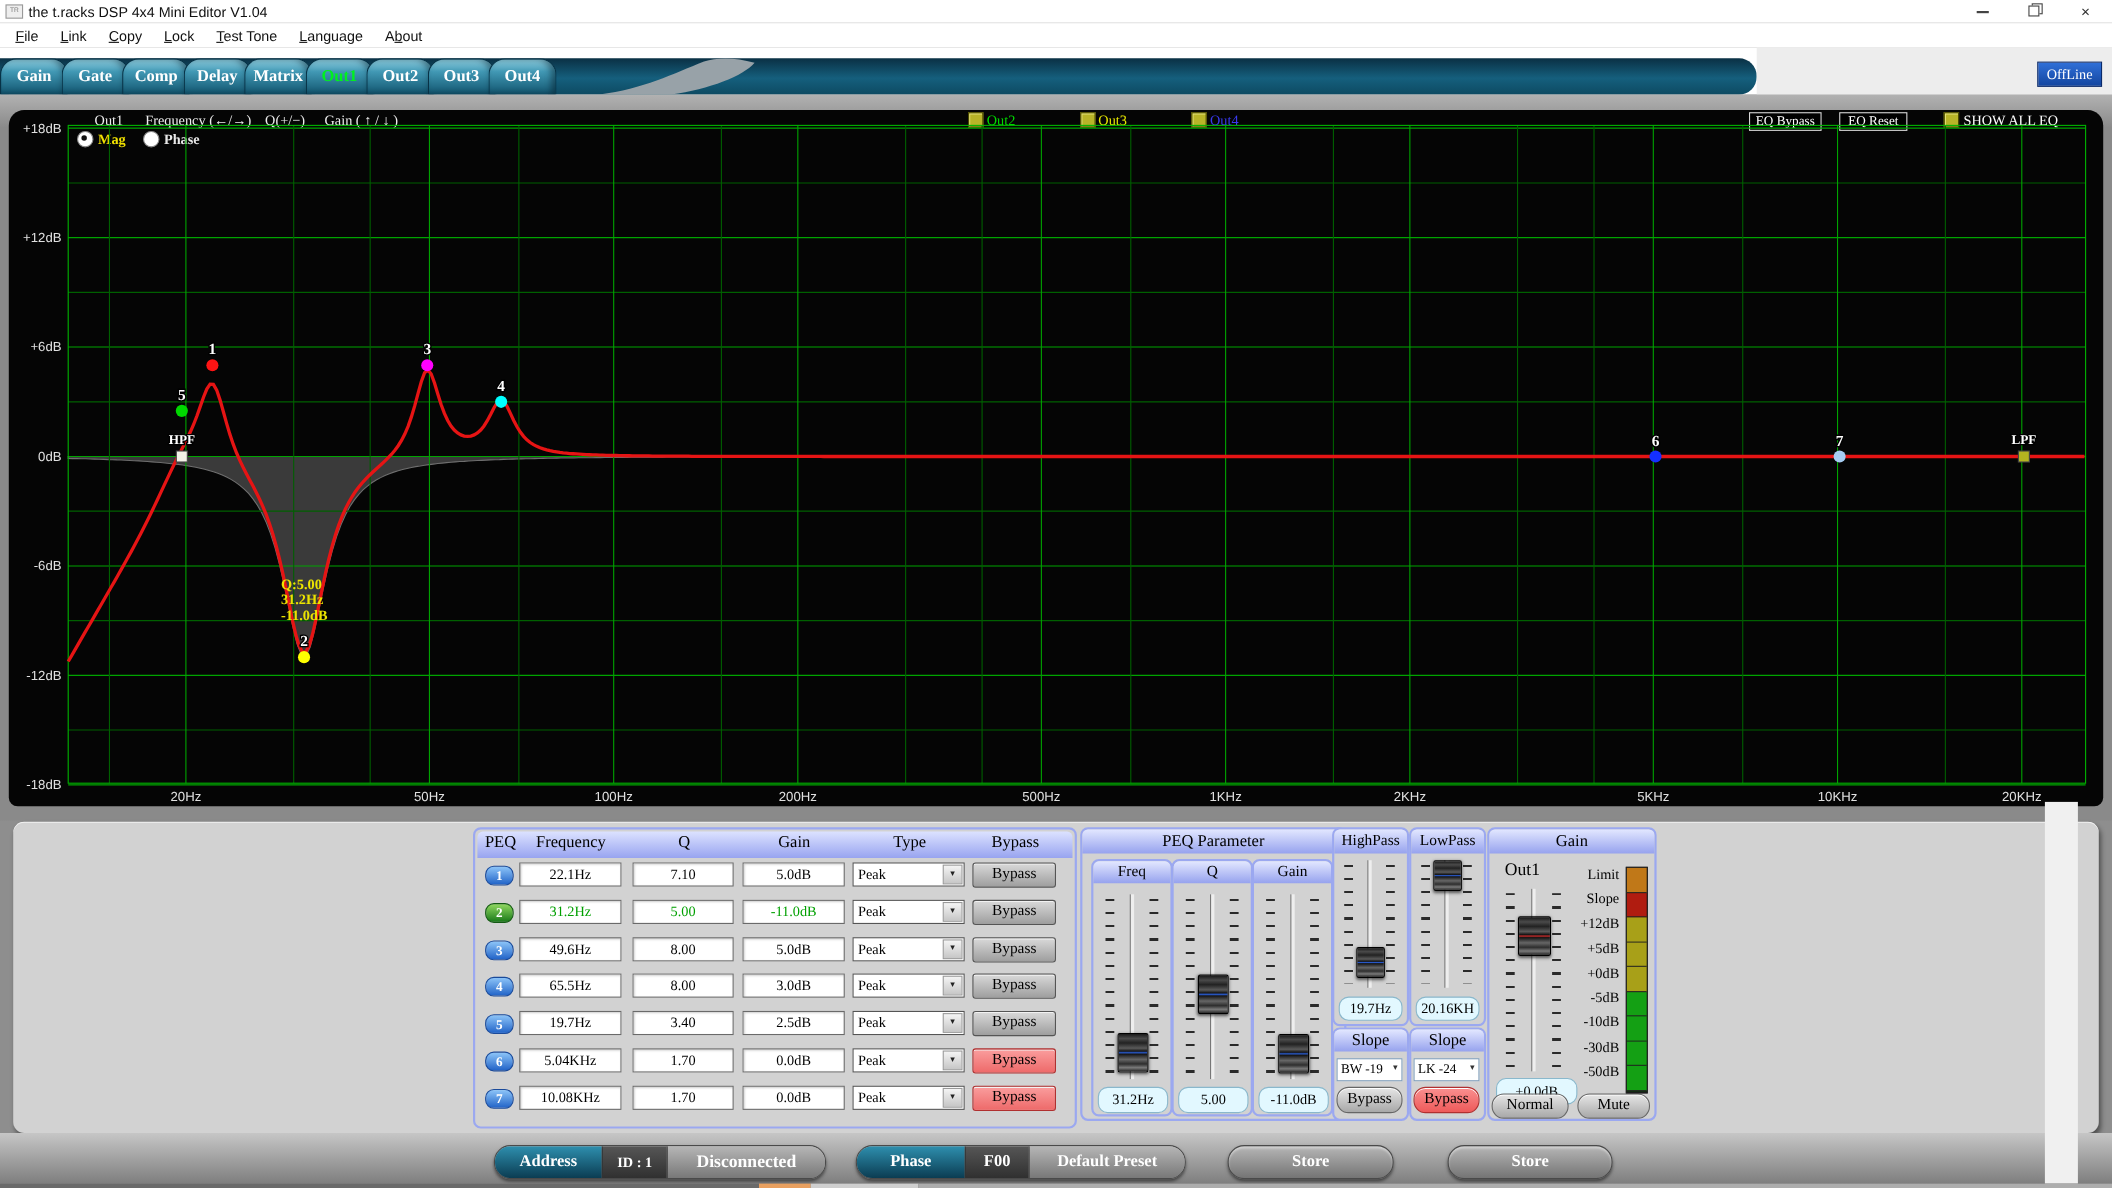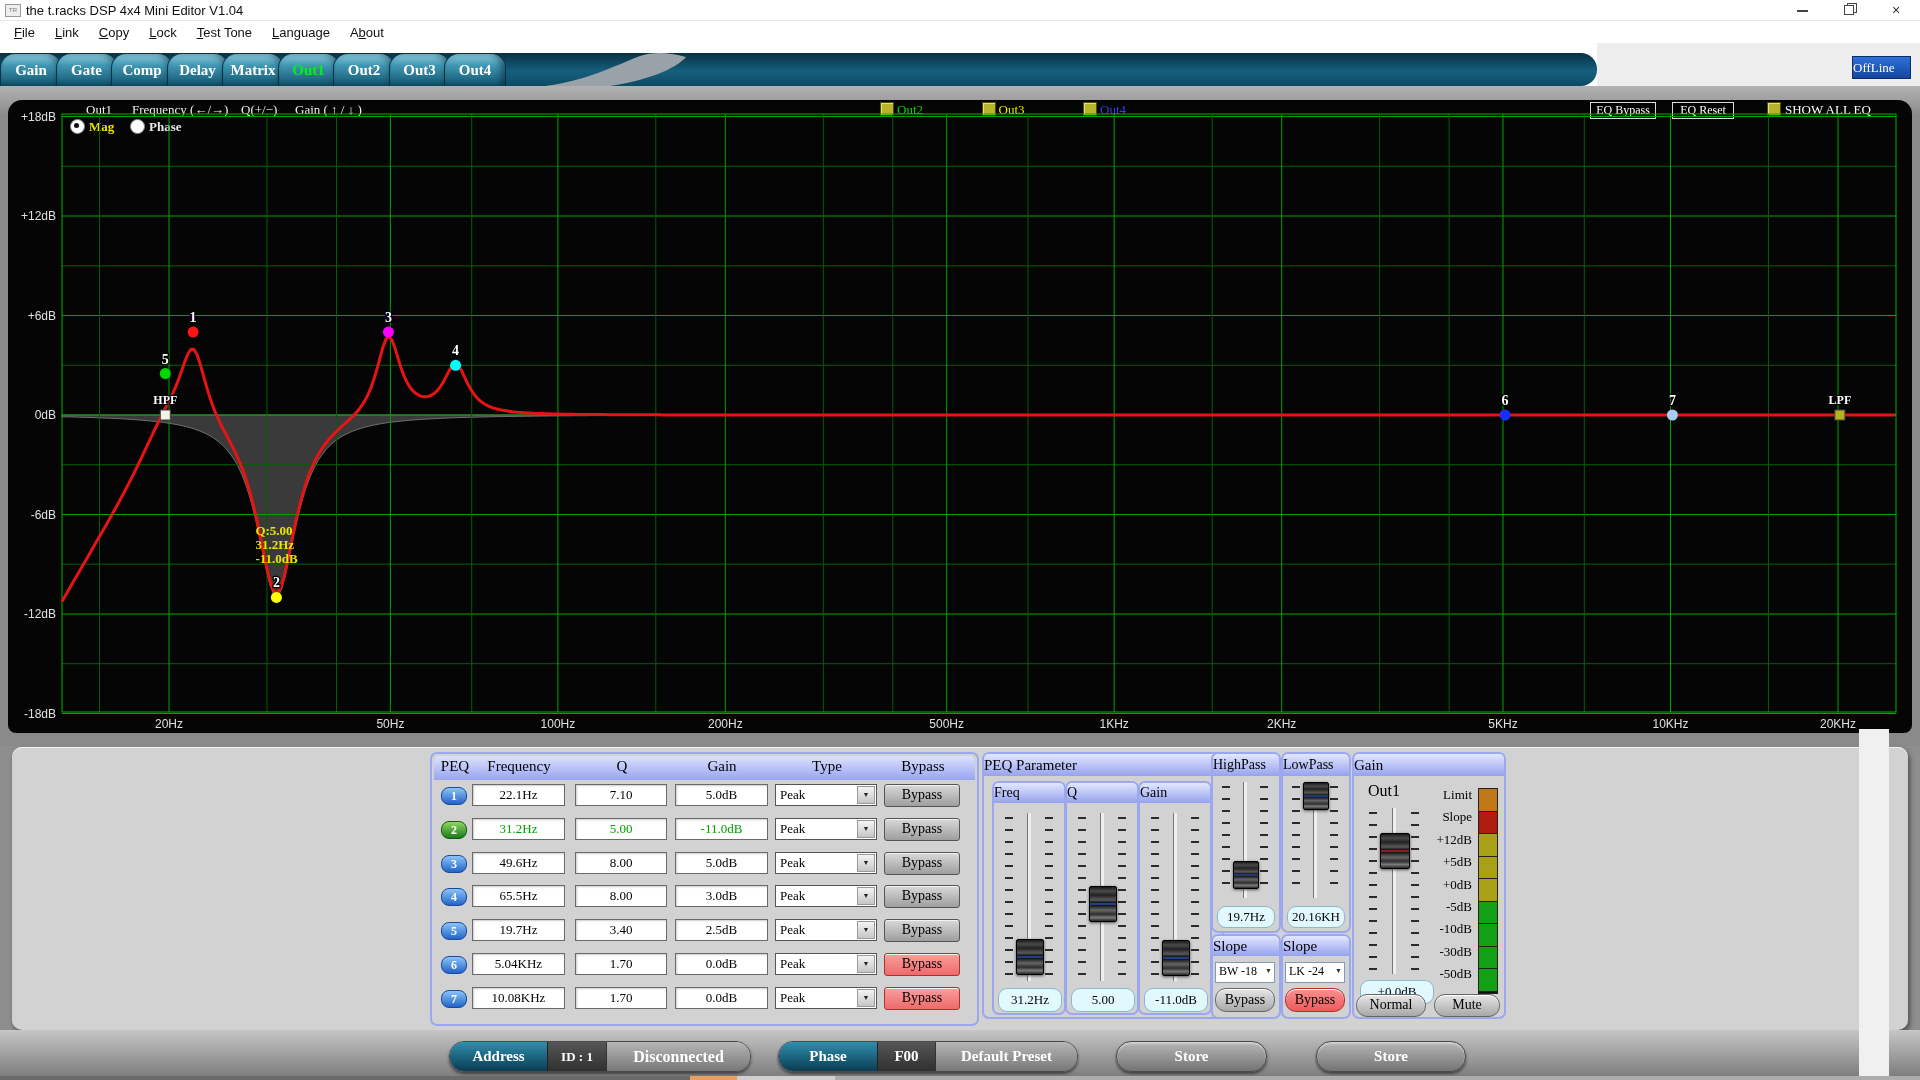--- a/index.html
+++ b/index.html
@@ -27,21 +27,21 @@
   #tabband{left:0;top:53px;width:1597px;height:33px;border-radius:0 16px 16px 0;
            background:linear-gradient(180deg,#0a3044 0%,#155f7d 55%,#0d4a62 100%);}
   .tab{position:absolute;top:0;width:60px;height:32px;border-radius:15px 15px 0 0;
        background:linear-gradient(180deg,#8fd0e2 0%,#4198b4 35%,#11546e 100%);
        border:1px solid #073246;border-bottom:none;color:#fff;font:bold 15px "Liberation Serif",serif;
        text-align:center;line-height:32px;box-shadow:inset -4px 0 6px rgba(0,20,30,.45);}
   .tab.active{color:#00f020;}
   #tab-indicator{left:301px;top:44px;width:0;height:0;border-left:7px solid transparent;
                  border-right:7px solid transparent;border-top:8px solid #ffffff;}
   #offline-btn{left:1852px;top:56px;width:57px;height:21px;background:linear-gradient(180deg,#2f6fd8,#1446a0);
-               border:1px solid #0a2a6a;color:#fff;font:13px "Liberation Serif",serif;text-align:left;line-height:21px;}
+               border:1px solid #0a2a6a;color:#fff;font:13px "Liberation Serif",serif;text-align:center;line-height:21px;}
   #band-right{left:1597px;top:43px;width:323px;height:43px;background:#ededed;}
   #gray-strip{left:0;top:86px;width:1920px;height:660px;background:linear-gradient(180deg,#b2b2b2,#8a8a8a 30px,#8a8a8a);}
 
   
   #graph{left:8px;top:100px;width:1904px;height:633px;background:#050505;border-radius:14px 14px 8px 8px;}
   .ghead{top:2px;height:14px;color:#f0f0f0;font:13px "Liberation Serif",serif;white-space:nowrap;}
   .cbx{position:absolute;width:12px;height:12px;background:#b8b428;border:1px solid #4a4a00;
        box-shadow:inset 1px 1px 0 #e6e27a;}
   .ovl{position:absolute;top:2px;height:14px;}
   .ovl-lab{position:absolute;left:17px;top:0;font:13px "Liberation Serif",serif;white-space:nowrap;}
@@ -54,21 +54,21 @@
   svg .ax{font:12px "Liberation Sans",sans-serif;fill:#e0e0e0;}
   svg .mlab{font:bold 14px "Liberation Serif",serif;fill:#ffffff;paint-order:stroke;stroke:#000;stroke-width:2.5px;}
   svg .tip{font:bold 13px "Liberation Serif",serif;fill:#ece400;}
 
   
   #mainpanel{left:12px;top:747px;width:1896px;height:283px;background:#d2d2d2;border-radius:10px;
              box-shadow:inset 0 1px 0 #f2f2f2,2px 3px 5px rgba(0,0,0,.45);}
   .bluepanel{position:absolute;border:2px solid #9ba8f0;border-radius:7px;background:#d2d2d2;}
   .phead{position:absolute;left:0;top:0;right:0;height:22px;border-radius:5px 5px 0 0;
          background:linear-gradient(180deg,#e2e7ff,#96a2ee);color:#000;
-         font:15px "Liberation Serif",serif;line-height:22px;}
+         font:15px "Liberation Serif",serif;text-align:center;line-height:22px;}
 
   
   .th{position:absolute;top:2px;font:15px "Liberation Serif",serif;color:#000;transform:translateX(-50%);}
   #peq-head{position:absolute;left:2px;top:2px;right:2px;height:24px;border-radius:5px 5px 0 0;
             background:linear-gradient(180deg,#dce2ff,#98a4f0);}
   .peq-row{position:absolute;left:0;width:100%;height:24px;}
   .badge{position:absolute;left:9px;top:4px;width:24px;height:16px;border-radius:8px;color:#fff;
          font:bold 12px "Liberation Serif",serif;text-align:center;line-height:16px;
          background:linear-gradient(180deg,#8cc4f8,#2264c8);border:1px solid #1a4a9a;}
   .badge.sel{background:linear-gradient(180deg,#90d860,#1a7a1a);border-color:#145a14;}
@@ -419,21 +419,21 @@
       <div class="ticks l"></div>
         <div class="ticks r"></div>
       <div class="track"></div>
       <div class="thumb" style="top:81px;width:24px;height:26px;transform:translateX(-12px);"></div>
     </div>
     <div class="valbox" style="left:4px;top:152px;width:56px;height:20px;line-height:20px;">19.7Hz</div>
   </div>
   <div class="bluepanel" style="left:1199px;top:187px;width:66px;height:81px;">
     <div class="phead" style="height:20px;line-height:20px;">Slope</div>
     <div class="dropdown" style="left:2px;top:26px;width:58px;">
-      <span class="dd-text">BW -18</span>
+      <span class="dd-text">BW -19</span>
       <span class="dd-arrow">▼</span>
     </div>
     <div class="pillbtn" style="left:2px;top:52px;width:58px;height:22px;line-height:21px;">Bypass</div>
   </div>
 
   <div class="bluepanel" style="left:1269px;top:5px;width:66px;height:177px;">
     <div class="phead" style="font-size:14px;">LowPass</div>
     <div class="slider-box" style="left:4px;top:26px;width:56px;height:120px;">
       <div class="ticks l"></div>
         <div class="ticks r"></div>

